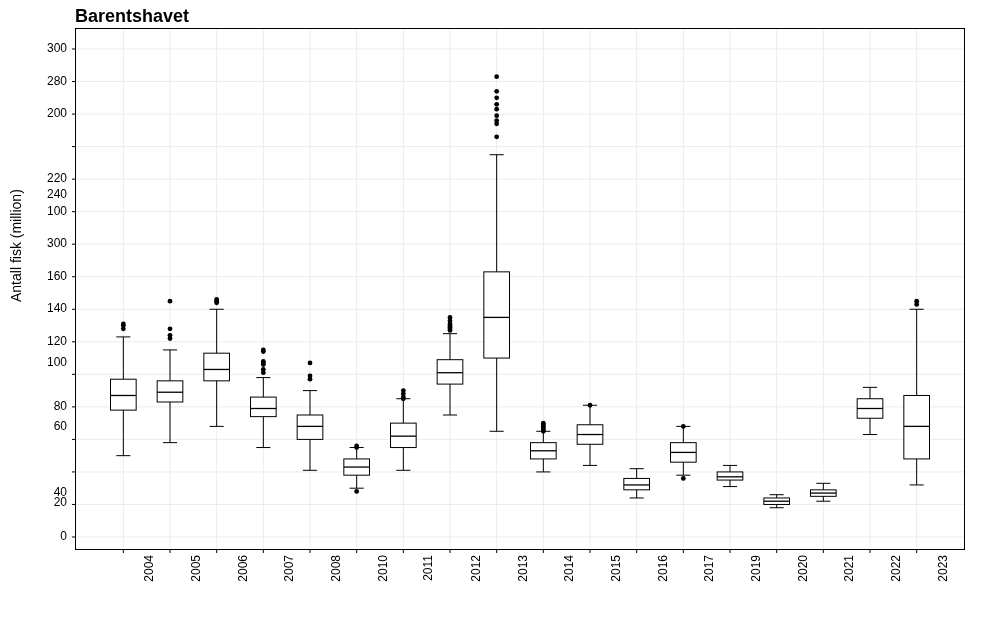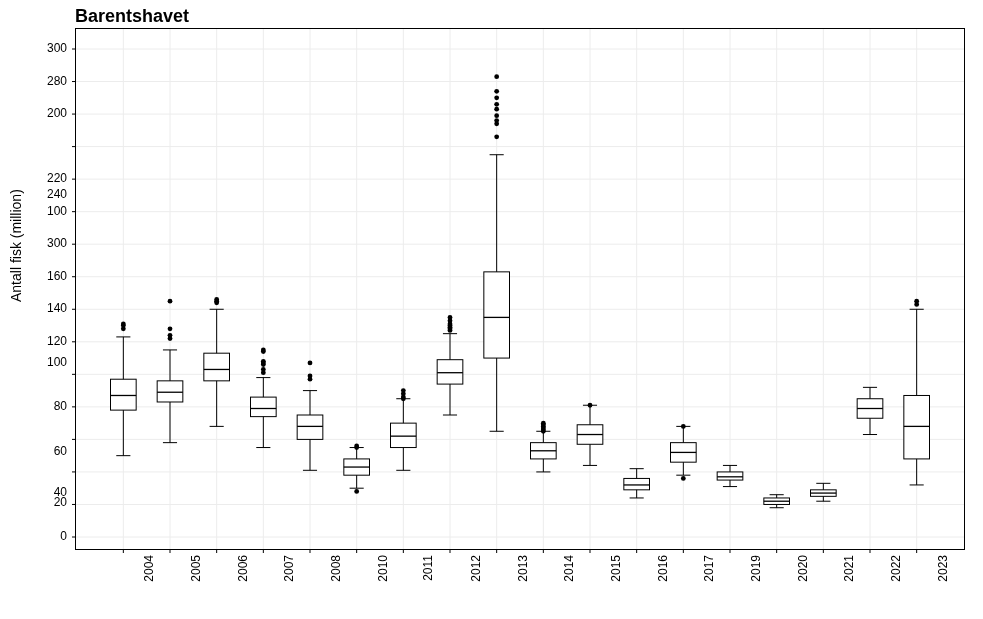--- a/index.html
+++ b/index.html
@@ -104,21 +104,21 @@
 <div class="chart-wrap">
 
   <div class="title">Barentshavet</div>
 
   <div class="ylabel">Antall fisk (million)</div>
 
   <div class="y-ticks" id="y-ticks">
       <div class="y-tick-label" style="top: 508px;">0</div>
       <div class="y-tick-label" style="top: 474px;">20</div>
       <div class="y-tick-label" style="top: 464px;">40</div>
-      <div class="y-tick-label" style="top: 423px;">60</div>
+      <div class="y-tick-label" style="top: 398px;">60</div>
       <div class="y-tick-label" style="top: 377.867px;">80</div>
       <div class="y-tick-label" style="top: 334px;">100</div>
       <div class="y-tick-label" style="top: 312.8px;">120</div>
       <div class="y-tick-label" style="top: 280.267px;">140</div>
       <div class="y-tick-label" style="top: 247.733px;">160</div>
       <div class="y-tick-label" style="top: 215.2px;">300</div>
       <div class="y-tick-label" style="top: 182.667px;">100</div>
       <div class="y-tick-label" style="top: 150.133px;">220</div>
       <div class="y-tick-label" style="top: 117.6px; margin-top: 48px;">240</div>
       <div class="y-tick-label" style="top: 85.0667px;">200</div>

